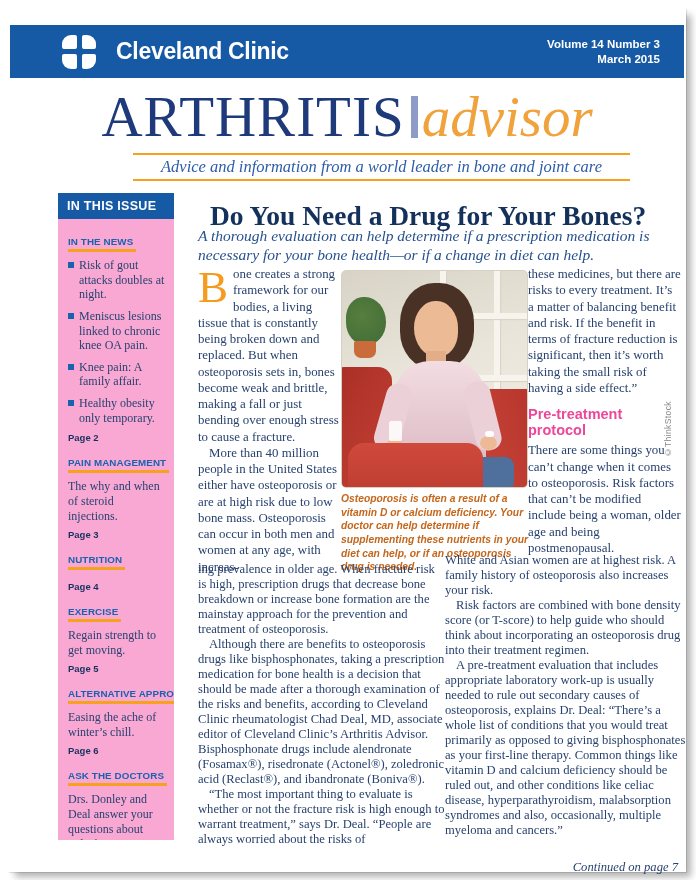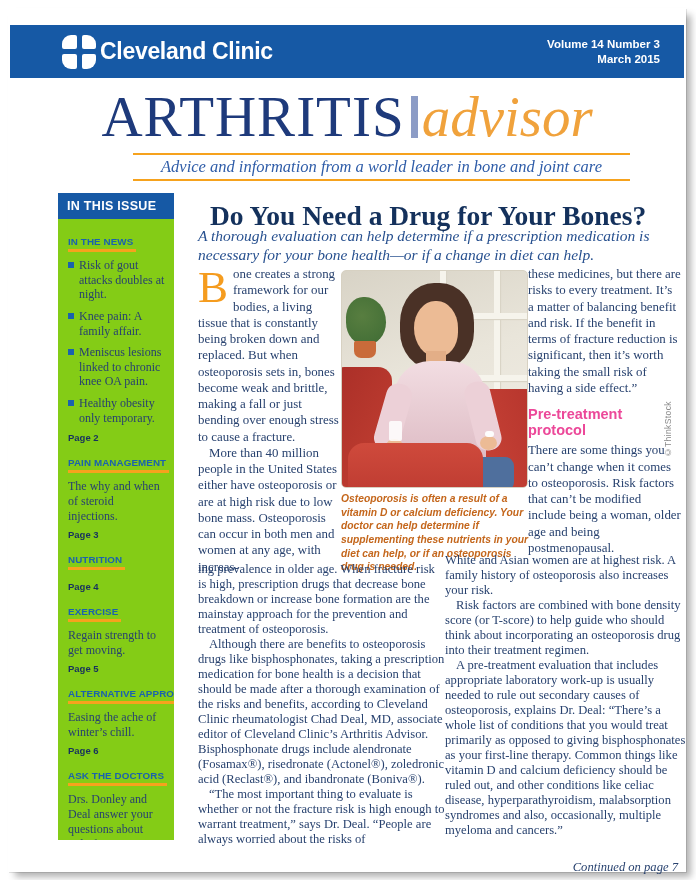--- a/index.html
+++ b/index.html
@@ -10,38 +10,38 @@
   
   .topbar{position:absolute;left:2px;top:17px;right:2px;height:53px;background:#1659A5;
           display:flex;align-items:center;justify-content:space-between;padding:0 24px 0 52px;box-sizing:border-box;}
   .brand{display:flex;align-items:center;}
   .logo{width:34px;height:34px;display:grid;grid-template-columns:1fr 1fr;grid-template-rows:1fr 1fr;gap:5px;}
   .logo i{background:#fff;display:block;}
   .logo i:nth-child(1){border-radius:9px 2px 2px 2px;}
   .logo i:nth-child(2){border-radius:2px 9px 2px 2px;}
   .logo i:nth-child(3){border-radius:2px 2px 2px 9px;}
   .logo i:nth-child(4){border-radius:2px 2px 9px 2px;}
-  .brand-name{color:#fff;font-family:"Liberation Sans",sans-serif;font-weight:bold;font-size:23px;margin-left:4px;letter-spacing:-.3px;}
+  .brand-name{color:#fff;font-family:"Liberation Sans",sans-serif;font-weight:bold;font-size:23px;margin-left:20px;letter-spacing:-.3px;}
   .issue-info{color:#fff;text-align:right;font-family:"Liberation Sans",sans-serif;font-weight:bold;font-size:11.5px;line-height:1.3;}
 
   
   .masthead{position:absolute;left:0;right:0;top:76px;text-align:center;white-space:nowrap;}
   .mast-main{font-family:"Liberation Serif",serif;font-size:57px;color:#1E3A7B;letter-spacing:1px;}
   .mast-sep{display:inline-block;width:7px;height:42px;background:#8C9CC6;margin:0 4px 0 6px;vertical-align:-2px;}
   .mast-accent{font-family:"Liberation Serif",serif;font-style:italic;font-size:57px;color:#F0A23C;}
   .rule{position:absolute;left:125px;right:56px;border-top:2px solid #F6A21D;}
   .rule1{top:145px;} .rule2{top:171px;}
   .tagline{position:absolute;left:125px;right:56px;top:149px;text-align:center;
            font-style:italic;font-size:16.5px;color:#2E5CA8;}
 
   
   .sidebar{position:absolute;left:50px;top:185px;width:116px;}
   .sidebar-title{background:#1659A5;color:#fff;font-family:"Liberation Sans",sans-serif;font-weight:bold;
                  font-size:12.5px;padding:6px 0 6px 9px;letter-spacing:.3px;}
-  .sidebar-body{background:#84cc16;padding:12px 8px 10px 10px;height:621px;box-sizing:border-box;overflow:hidden;}
+  .sidebar-body{background:#f9a8d4;padding:12px 8px 10px 10px;height:621px;box-sizing:border-box;overflow:hidden;}
   .sb-sec{margin-bottom:9px;}
   .sb-head{display:inline-block;font-family:"Liberation Sans",sans-serif;font-weight:bold;font-size:9.8px;
            color:#1A62AE;border-bottom:3px solid #F6A21D;padding:0 3px 2px 0;margin-bottom:6px;white-space:nowrap;letter-spacing:.1px;}
   .sb-item{display:flex;gap:5px;margin-bottom:7px;font-size:12px;line-height:1.22;color:#28426F;}
   .bullet{width:6px;height:6px;background:#1A62AE;margin-top:4px;flex:none;}
   .sb-text{font-size:12px;line-height:1.25;color:#28426F;}
   .sb-page{font-family:"Liberation Sans",sans-serif;font-weight:bold;font-size:9.5px;color:#17315E;margin-top:5px;}
 
   
   .headline{position:absolute;left:190px;top:180px;width:496px;font-size:27.5px;color:#14315C;}
@@ -122,25 +122,25 @@
     <div class="sidebar-body">
 
       <div class="sb-sec">
         <span class="sb-head">IN THE NEWS</span>
         <div class="sb-item">
             <span class="bullet"></span>
             <span>Risk of gout attacks doubles at night.</span>
           </div>
         <div class="sb-item">
             <span class="bullet"></span>
+            <span>Meniscus lesions linked to chronic knee OA pain.</span>
+          </div>
+        <div class="sb-item">
+            <span class="bullet"></span>
             <span>Knee pain: A family affair.</span>
-          </div>
-        <div class="sb-item">
-            <span class="bullet"></span>
-            <span>Meniscus lesions linked to chronic knee OA pain.</span>
           </div>
         <div class="sb-item">
             <span class="bullet"></span>
             <span>Healthy obesity only temporary.</span>
           </div>
         <div class="sb-page">Page 2</div>
       </div>
 
       <div class="sb-sec">
         <span class="sb-head">PAIN MANAGEMENT</span>

